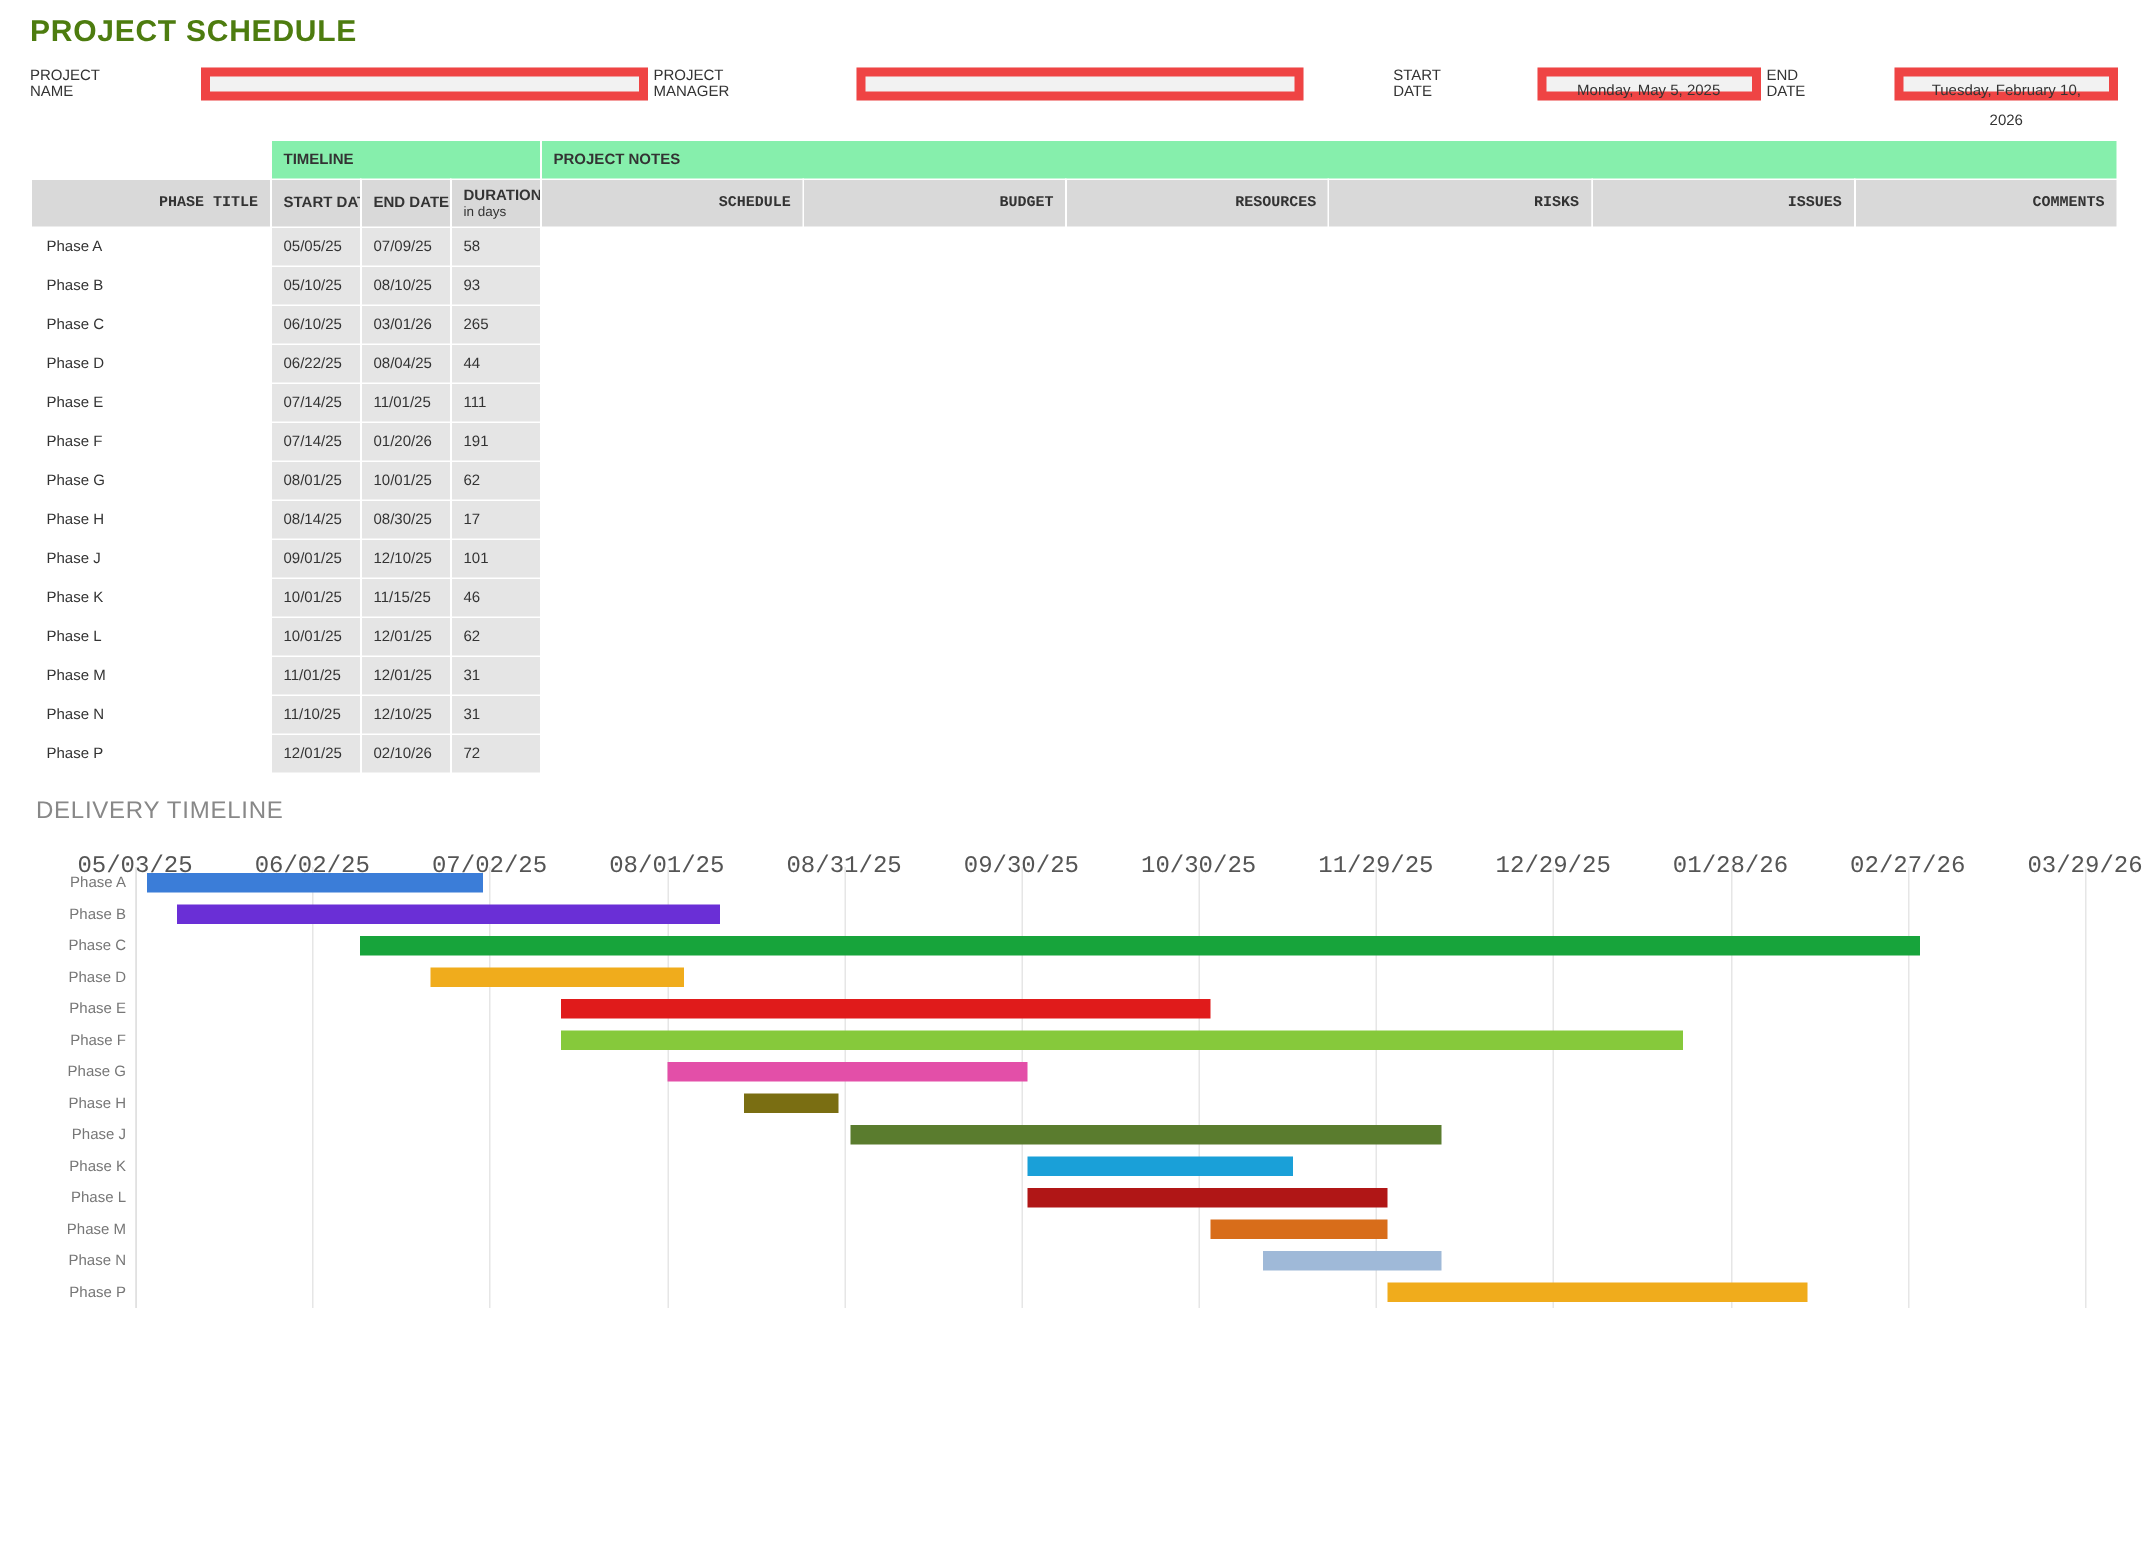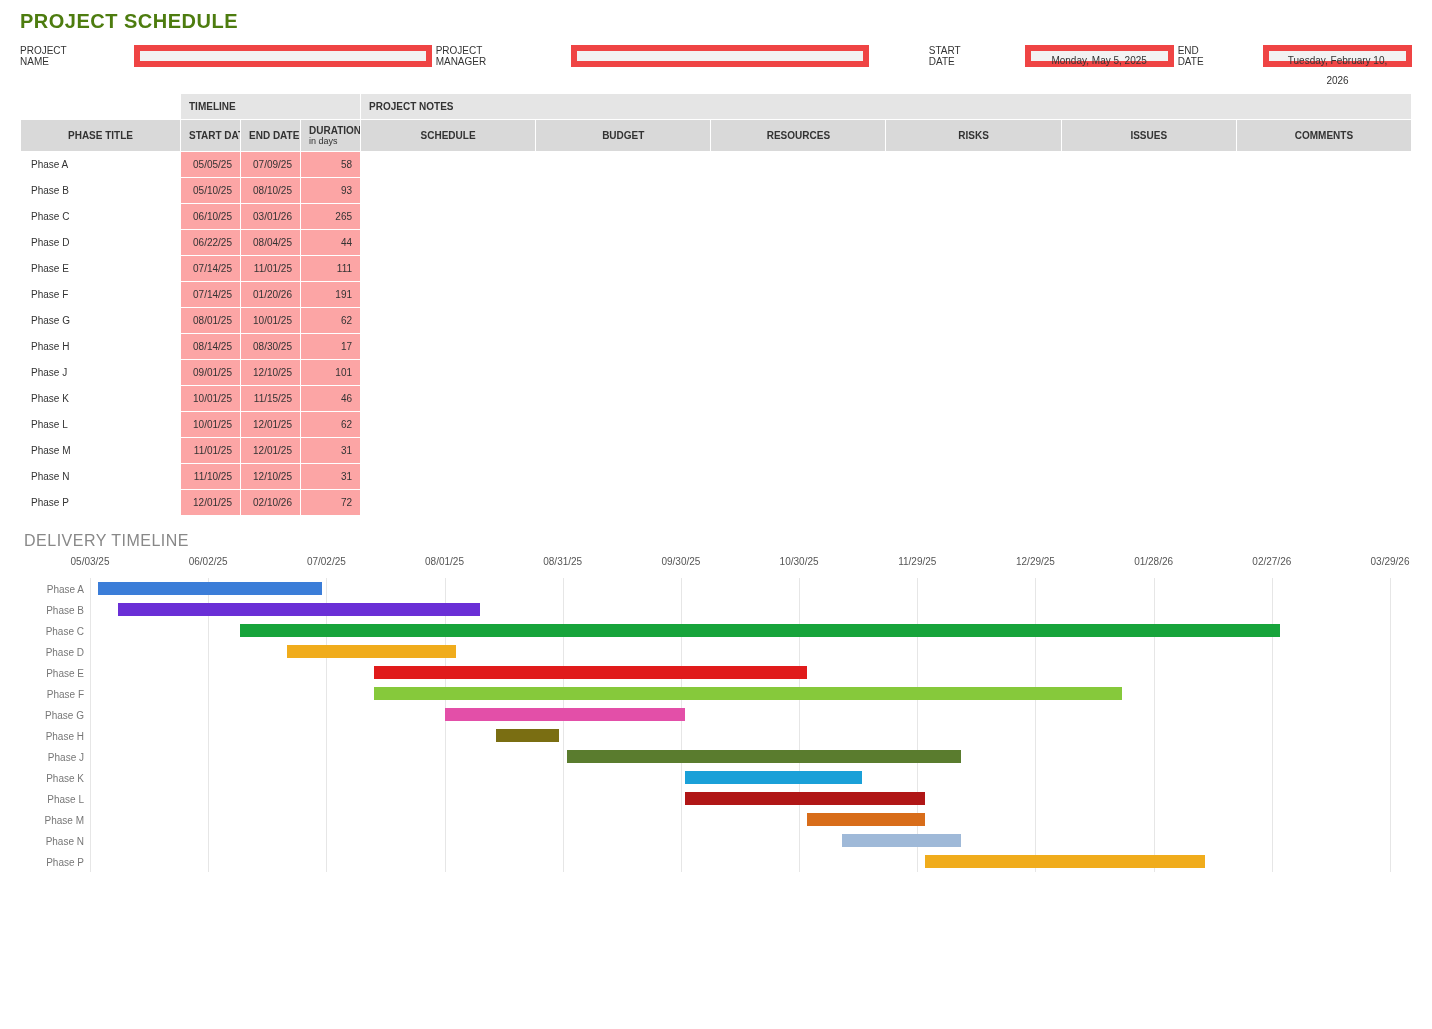--- a/index.html
+++ b/index.html
@@ -50,38 +50,38 @@
   table.grid th, table.grid td {
     border: 1px solid #fff;
     font-size: 10px;
     padding: 5px 8px;
     text-align: left;
     height: 26px;
     overflow: hidden;
     white-space: nowrap;
   }
   .group-row th {
-    background: #e5e5e5;
+    background: #86efac;
     color: #333;
     font-weight: bold;
     border: 1px solid #fff;
     text-align: left;
     padding: 5px 8px;
   }
   .group-row th.blank { background: #fff; border: none; }
   .header-row th {
     background: #d9d9d9;
     font-weight: bold;
     color: #333;
     text-align: center;
   }
-  .header-row th.left { text-align: center; }
+  .header-row th.left { text-align: right; font-family: Liberation Mono, monospace; }
   .header-row th .sub { font-weight: normal; font-size: 9px; display: block; }
   tbody td { background: #fff; border: 1px solid #e6e6e6; }
-  tbody td.shade { background: #fca5a5; text-align: right; }
+  tbody td.shade { background: #e5e5e5; text-align: left; }
   tbody td.phase { padding-left: 10px; }
   
   .col-phase { width: 160px; }
   .col-date { width: 60px; }
   .col-dur { width: 60px; }
   .col-note { width: auto; }
 
   .timeline-title {
     font-size: 16px;
     color: #888;
@@ -93,25 +93,26 @@
     width: 1380px;
     padding-left: 70px;
   }
   .x-axis {
     position: relative;
     height: 18px;
     margin-bottom: 4px;
   }
   .x-tick {
     position: absolute;
-    top: 0;
-    font-size: 10px;
+    top: 12px;
+    font-size: 16px;
     color: #555;
     transform: translateX(-50%);
     white-space: nowrap;
+    font-family: Liberation Mono, monospace;
   }
   .gantt-body { position: relative; }
   .gantt-row {
     position: relative;
     height: 21px;
     display: flex;
     align-items: center;
   }
   .gantt-label {
     position: absolute;

